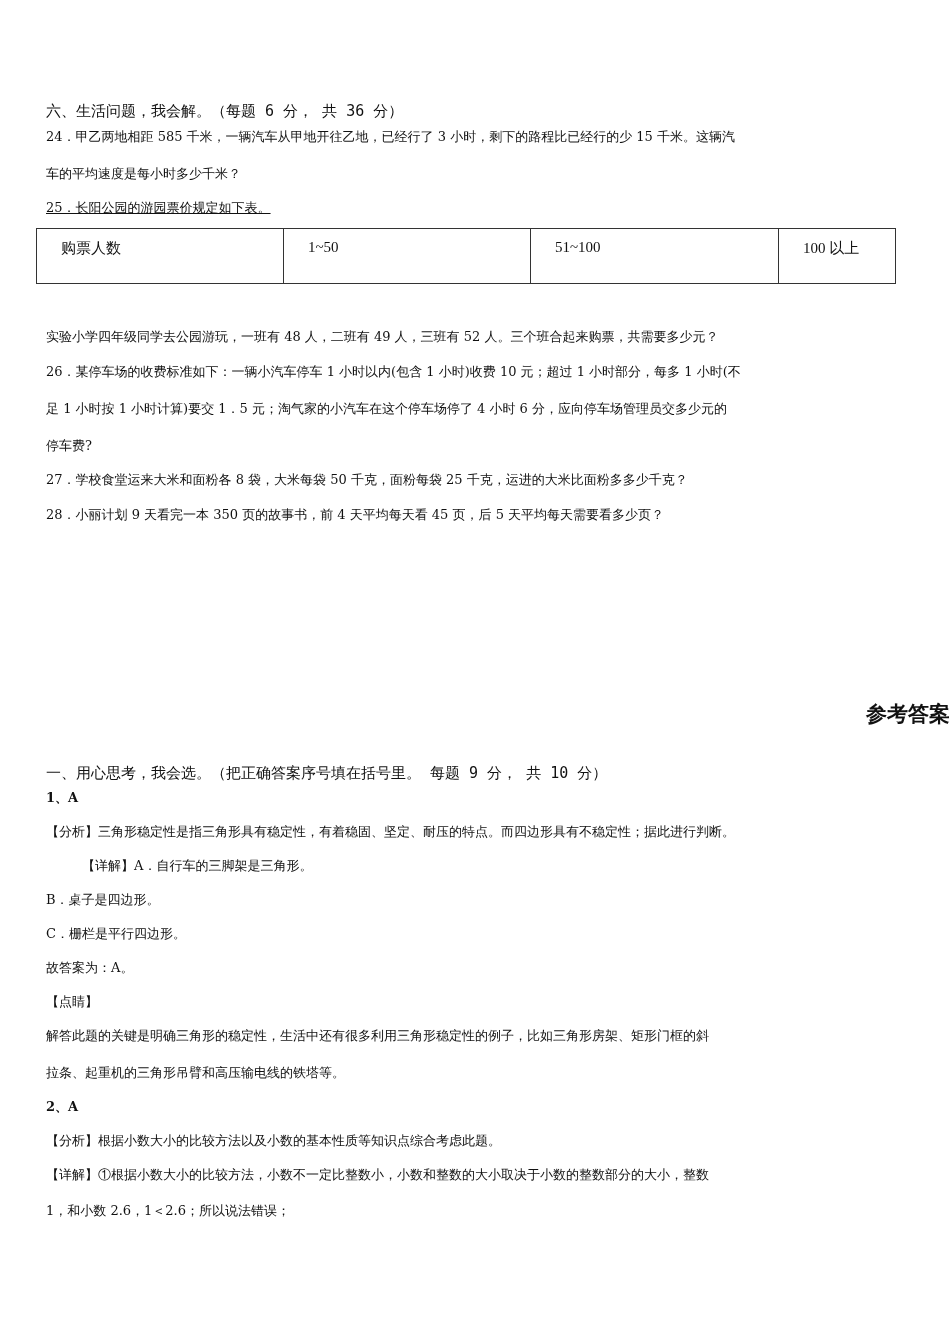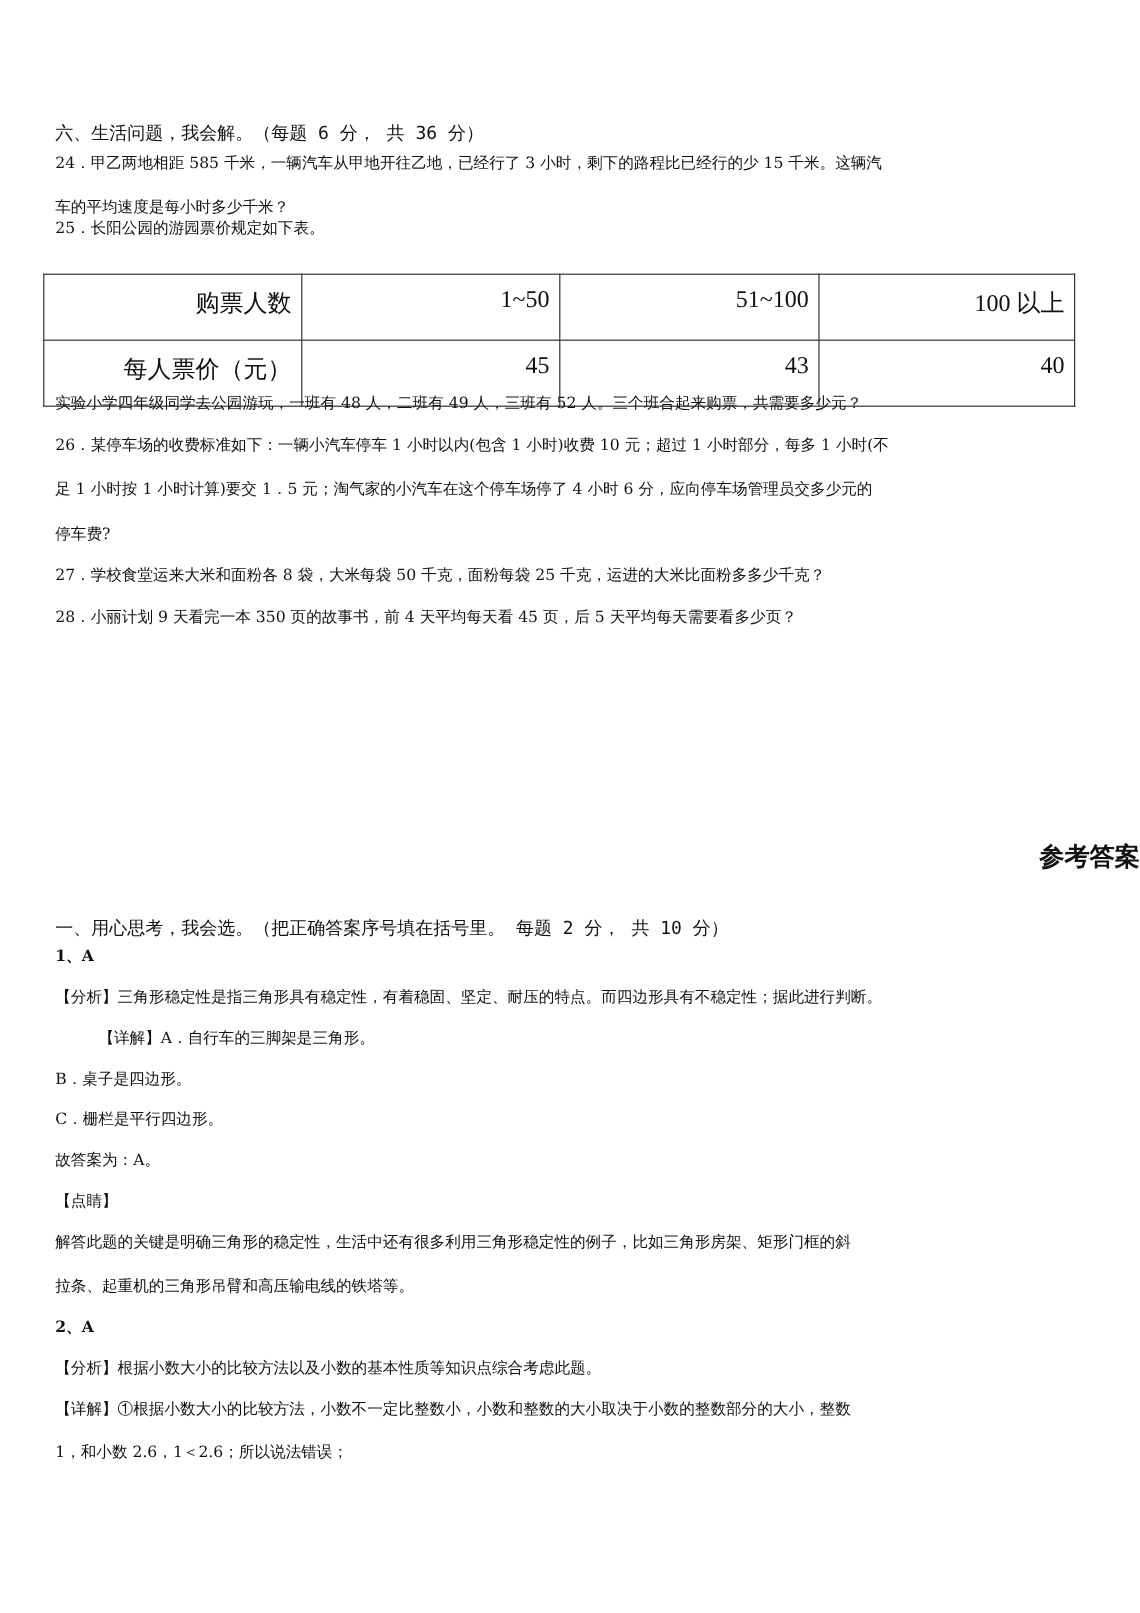--- a/index.html
+++ b/index.html
@@ -3,58 +3,52 @@
 <meta charset="utf-8">
 <style>
   html, body { margin: 0; padding: 0; background: #ffffff; }
   body { width: 950px; height: 1344px; position: relative; overflow: hidden;
          font-family: "DejaVu Serif", "Liberation Serif", serif; color: #111; }
   .line { position: absolute; left: 46px; font-size: 13px; line-height: 20px; white-space: nowrap; }
   .sect { font-family: "DejaVu Sans Mono", "Liberation Mono", monospace; font-size: 15px; }
   .title { position: absolute; left: 0; width: 950px; text-align: right; top: 700px;
            font-family: "DejaVu Sans", "Liberation Sans", sans-serif; font-weight: bold; font-size: 21px; }
   table.price { position: absolute; left: 36px; top: 228px; width: 860px; border-collapse: collapse; }
-  table.price td { border: 1.5px solid #333; height: 44px; padding: 0 8px; font-size: 20px; vertical-align: top; padding-top: 10px; text-align: right; }
+  table.price td { border: 1.5px solid #333; height: 44px; padding: 0 24px; font-size: 15px; vertical-align: top; padding-top: 10px; }
   table.price td.num { font-weight: normal; font-family: "Liberation Serif", serif; }
 </style>
 </head>
 <body>
 
 <div class="line sect" style="top:101px;">六、生活问题，我会解。（每题 6 分， 共 36 分）</div>
 <div class="line" style="top:127px;">24．甲乙两地相距 585 千米，一辆汽车从甲地开往乙地，已经行了 3 小时，剩下的路程比已经行的少 15 千米。这辆汽</div>
 <div class="line" style="top:164px;">车的平均速度是每小时多少千米？</div>
-<div class="line" style="top:181px;">25．长阳公园的游园票价规定如下表。</div>
+<div class="line" style="top:198px;text-decoration:underline;">25．长阳公园的游园票价规定如下表。</div>
 
 <table class="price">
   <tbody>
       <tr>
     <td style="width:198px">购票人数</td>
     <td class="num" style="width:198px">1~50</td>
     <td class="num" style="width:199px">51~100</td>
     <td class="num">100 以上</td>
-  </tr>
-  <tr>
-    <td>每人票价（元）</td>
-    <td class="num">45</td>
-    <td class="num">43</td>
-    <td class="num">40</td>
   </tr>
 </tbody>
   </table>
 
 <div class="line" style="top:327px;">实验小学四年级同学去公园游玩，一班有 48 人，二班有 49 人，三班有 52 人。三个班合起来购票，共需要多少元？</div>
 <div class="line" style="top:362px;">26．某停车场的收费标准如下：一辆小汽车停车 1 小时以内(包含 1 小时)收费 10 元；超过 1 小时部分，每多 1 小时(不</div>
 <div class="line" style="top:399px;">足 1 小时按 1 小时计算)要交 1．5 元；淘气家的小汽车在这个停车场停了 4 小时 6 分，应向停车场管理员交多少元的</div>
 <div class="line" style="top:436px;">停车费?</div>
 <div class="line" style="top:470px;">27．学校食堂运来大米和面粉各 8 袋，大米每袋 50 千克，面粉每袋 25 千克，运进的大米比面粉多多少千克？</div>
 <div class="line" style="top:505px;">28．小丽计划 9 天看完一本 350 页的故事书，前 4 天平均每天看 45 页，后 5 天平均每天需要看多少页？</div>
 
 <div class="title">参考答案</div>
 
-<div class="line sect" style="top:763px;">一、用心思考，我会选。（把正确答案序号填在括号里。 每题 2 分， 共 10 分）</div>
+<div class="line sect" style="top:763px;">一、用心思考，我会选。（把正确答案序号填在括号里。 每题 9 分， 共 10 分）</div>
 <div class="line" style="top:788px; font-weight:bold;">1、A</div>
 <div class="line" style="top:822px;">【分析】三角形稳定性是指三角形具有稳定性，有着稳固、坚定、耐压的特点。而四边形具有不稳定性；据此进行判断。</div>
 <div class="line" style="top:856px;margin-left:36px;">【详解】A．自行车的三脚架是三角形。</div>
 <div class="line" style="top:890px;">B．桌子是四边形。</div>
 <div class="line" style="top:924px;">C．栅栏是平行四边形。</div>
 <div class="line" style="top:958px;text-align:right;">故答案为：A。</div>
 <div class="line" style="top:992px;">【点睛】</div>
 <div class="line" style="top:1026px;">解答此题的关键是明确三角形的稳定性，生活中还有很多利用三角形稳定性的例子，比如三角形房架、矩形门框的斜</div>
 <div class="line" style="top:1063px;">拉条、起重机的三角形吊臂和高压输电线的铁塔等。</div>
 

